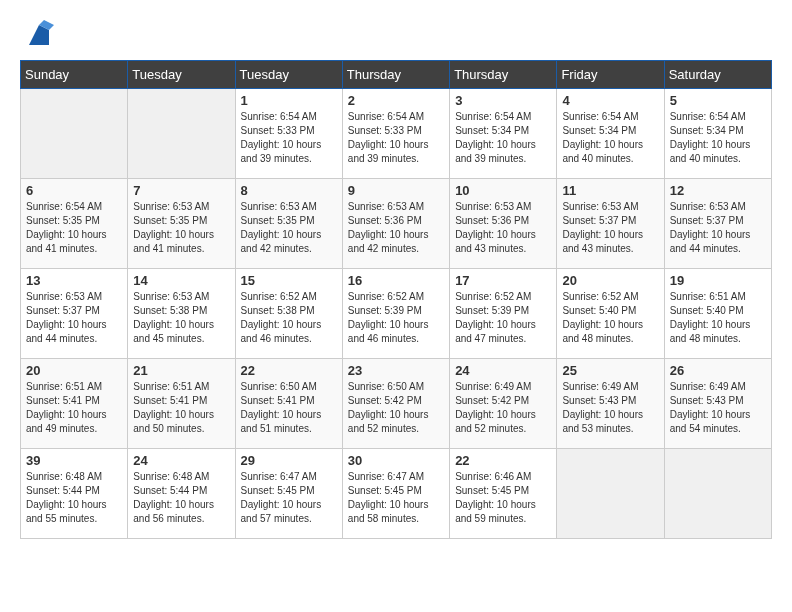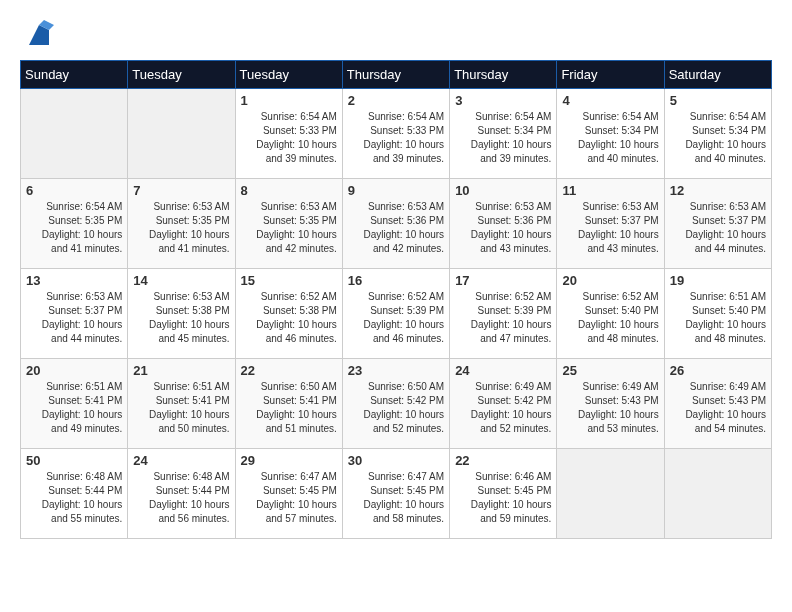--- a/index.html
+++ b/index.html
@@ -46,21 +46,21 @@
     .location {
       font-size: 16px;
       color: #333;
     }
     .calendar {
       width: 100%;
       border-collapse: collapse;
       border: 1px solid #ccc;
     }
     .calendar th {
-      background-color: #0f172a;
+      background-color: #404040;
       color: #fff;
       font-size: 13px;
       padding: 6px 4px;
       text-align: left;
       border: 1px solid #1a5ca8;
       font-weight: normal;
     }
     .calendar td {
       border: 1px solid #ccc;
       vertical-align: top;
@@ -76,21 +76,20 @@
     }
     .day-number {
       font-weight: bold;
       font-size: 13px;
       margin-bottom: 2px;
     }
     .day-info {
       font-size: 10px;
       line-height: 1.4;
       color: #333;
-      text-align: right;
     }
     .empty-cell {
       background: #f0f0f0 !important;
     }
   </style>
 </head>
 <body>
 
 <div class="header">
   <div class="logo">
@@ -283,21 +282,21 @@
         </td>
         <td>
           <div class="day-number">26</div>
           <div class="day-info">
             Sunrise: 6:49 AM<br>Sunset: 5:43 PM<br>Daylight: 10 hours and 54 minutes.
           </div>
         </td>
       </tr>
       <tr>
         <td>
-          <div class="day-number">50</div>
+          <div class="day-number">39</div>
           <div class="day-info">
             Sunrise: 6:48 AM<br>Sunset: 5:44 PM<br>Daylight: 10 hours and 55 minutes.
           </div>
         </td>
         <td>
           <div class="day-number">24</div>
           <div class="day-info">
             Sunrise: 6:48 AM<br>Sunset: 5:44 PM<br>Daylight: 10 hours and 56 minutes.
           </div>
         </td>

